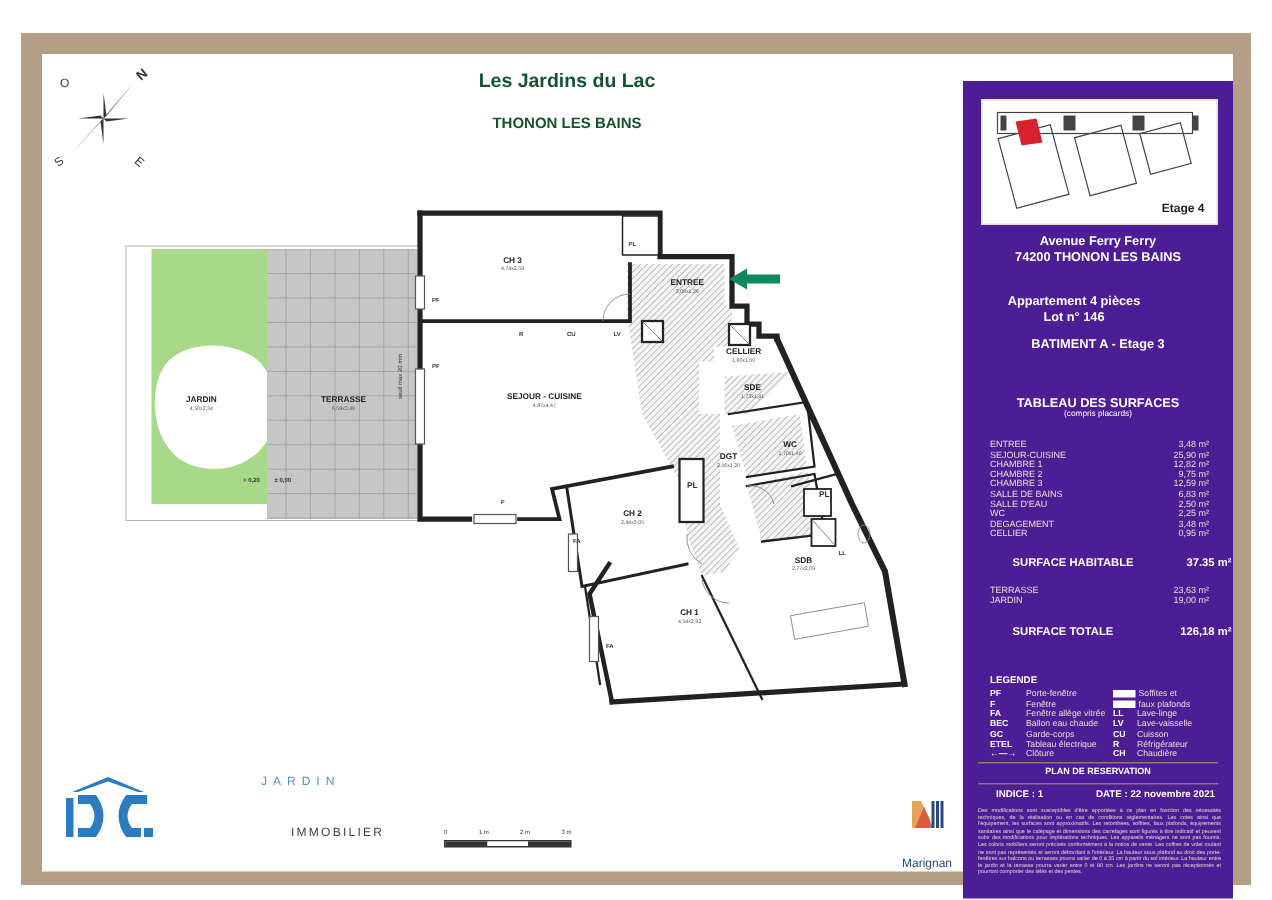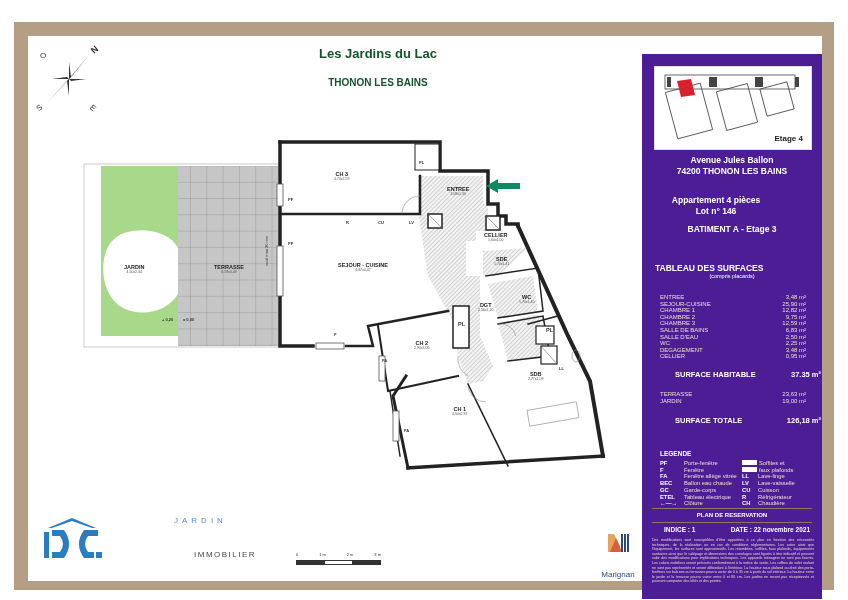--- a/index.html
+++ b/index.html
@@ -10,21 +10,21 @@
   .title .t1{font-size:13px;font-weight:bold;}
   .title .t2{font-size:10px;font-weight:bold;margin-top:16px;}
   .compass{position:absolute;left:6px;top:8px;width:70px;height:70px;}
   .plan{position:absolute;left:0;top:0;width:620px;height:545px;}
   .rp{position:absolute;left:614px;top:0;width:180px;height:545px;background:#4c1d95;color:#fff;margin-top:18px;}
   .keyplan{position:absolute;left:12px;top:12px;width:156px;height:82px;background:#fff;border:1px solid #ddd;}
   .keyplan .etage{position:absolute;right:8px;bottom:6px;font-size:8px;font-weight:bold;color:#222;}
   .rp .addr{position:absolute;top:101px;width:180px;text-align:center;font-size:8.5px;font-weight:bold;line-height:11px;}
   .rp .appt{position:absolute;top:141px;width:148px;text-align:center;font-size:8.5px;font-weight:bold;line-height:11px;}
   .rp .bat{position:absolute;top:170px;width:180px;text-align:center;font-size:8.5px;font-weight:bold;}
-  .rp .tab-title{position:absolute;top:209px;width:180px;text-align:left;font-size:8.5px;font-weight:bold;padding-left:13px;}
+  .rp .tab-title{position:absolute;top:209px;width:180px;text-align:center;font-size:8.5px;font-weight:bold;}
   .rp .tab-sub{position:absolute;top:219px;width:180px;text-align:center;font-size:5.5px;}
   .surf{position:absolute;left:18px;width:146px;font-size:6px;line-height:6.6px;color:#ecdcd2;}
   .surf .row{display:flex;justify-content:space-between;}
   .big{position:absolute;left:18px;width:146px;font-size:7.5px;font-weight:bold;display:flex;justify-content:space-between;padding-left:15px;}
   .leg-title{position:absolute;left:18px;top:433px;font-size:6.5px;font-weight:bold;}
   .legend{position:absolute;left:18px;top:443px;width:150px;font-size:5.8px;line-height:6.7px;color:#ecdcd2;}
   .legend .lrow{display:flex;}
   .legend .k{font-weight:bold;color:#fff;width:24px;}
   .legend .v{width:58px;}
   .legend .k2{font-weight:bold;color:#fff;width:16px;}
@@ -230,21 +230,21 @@
             <rect x="12" y="10" width="4" height="10"></rect>
             <rect x="54" y="10" width="8" height="10"></rect>
             <rect x="100" y="10" width="8" height="10"></rect>
             <rect x="140" y="10" width="4" height="10"></rect>
           </g>
         <polygon points="22,14 36,12 40,28 26,30" fill="#d8212f"></polygon>
       </svg>
       <div class="etage">Etage 4</div>
     </div>
     <div class="addr">
-      <div>Avenue Jules Ballon</div>
+      <div>Avenue Ferry Ferry</div>
       <div>74200 THONON LES BAINS</div>
     </div>
     <div class="appt">
       <div>Appartement 4 pièces</div>
       <div>Lot n° 146</div>
     </div>
     <div class="bat">BATIMENT  A - Etage 3</div>
     <div class="tab-title">TABLEAU DES SURFACES</div>
     <div class="tab-sub">(compris placards)</div>
 

